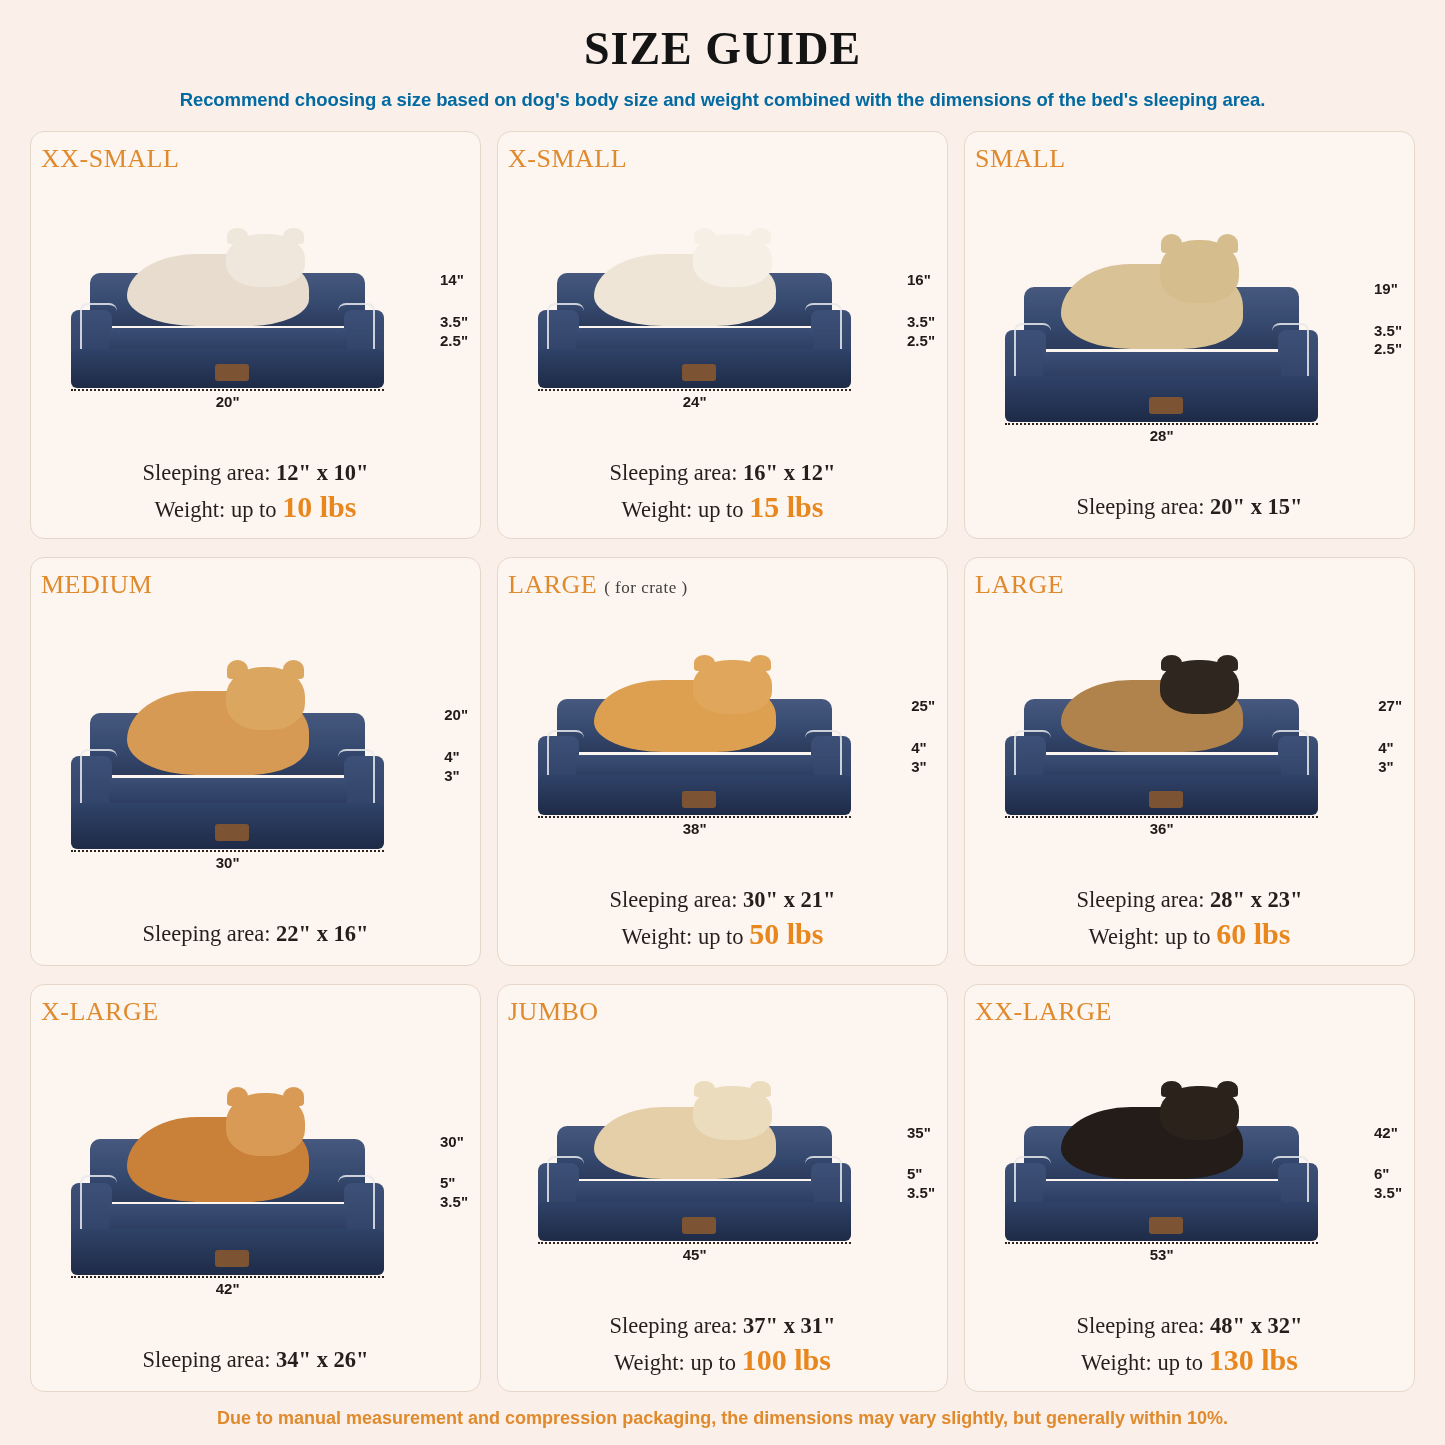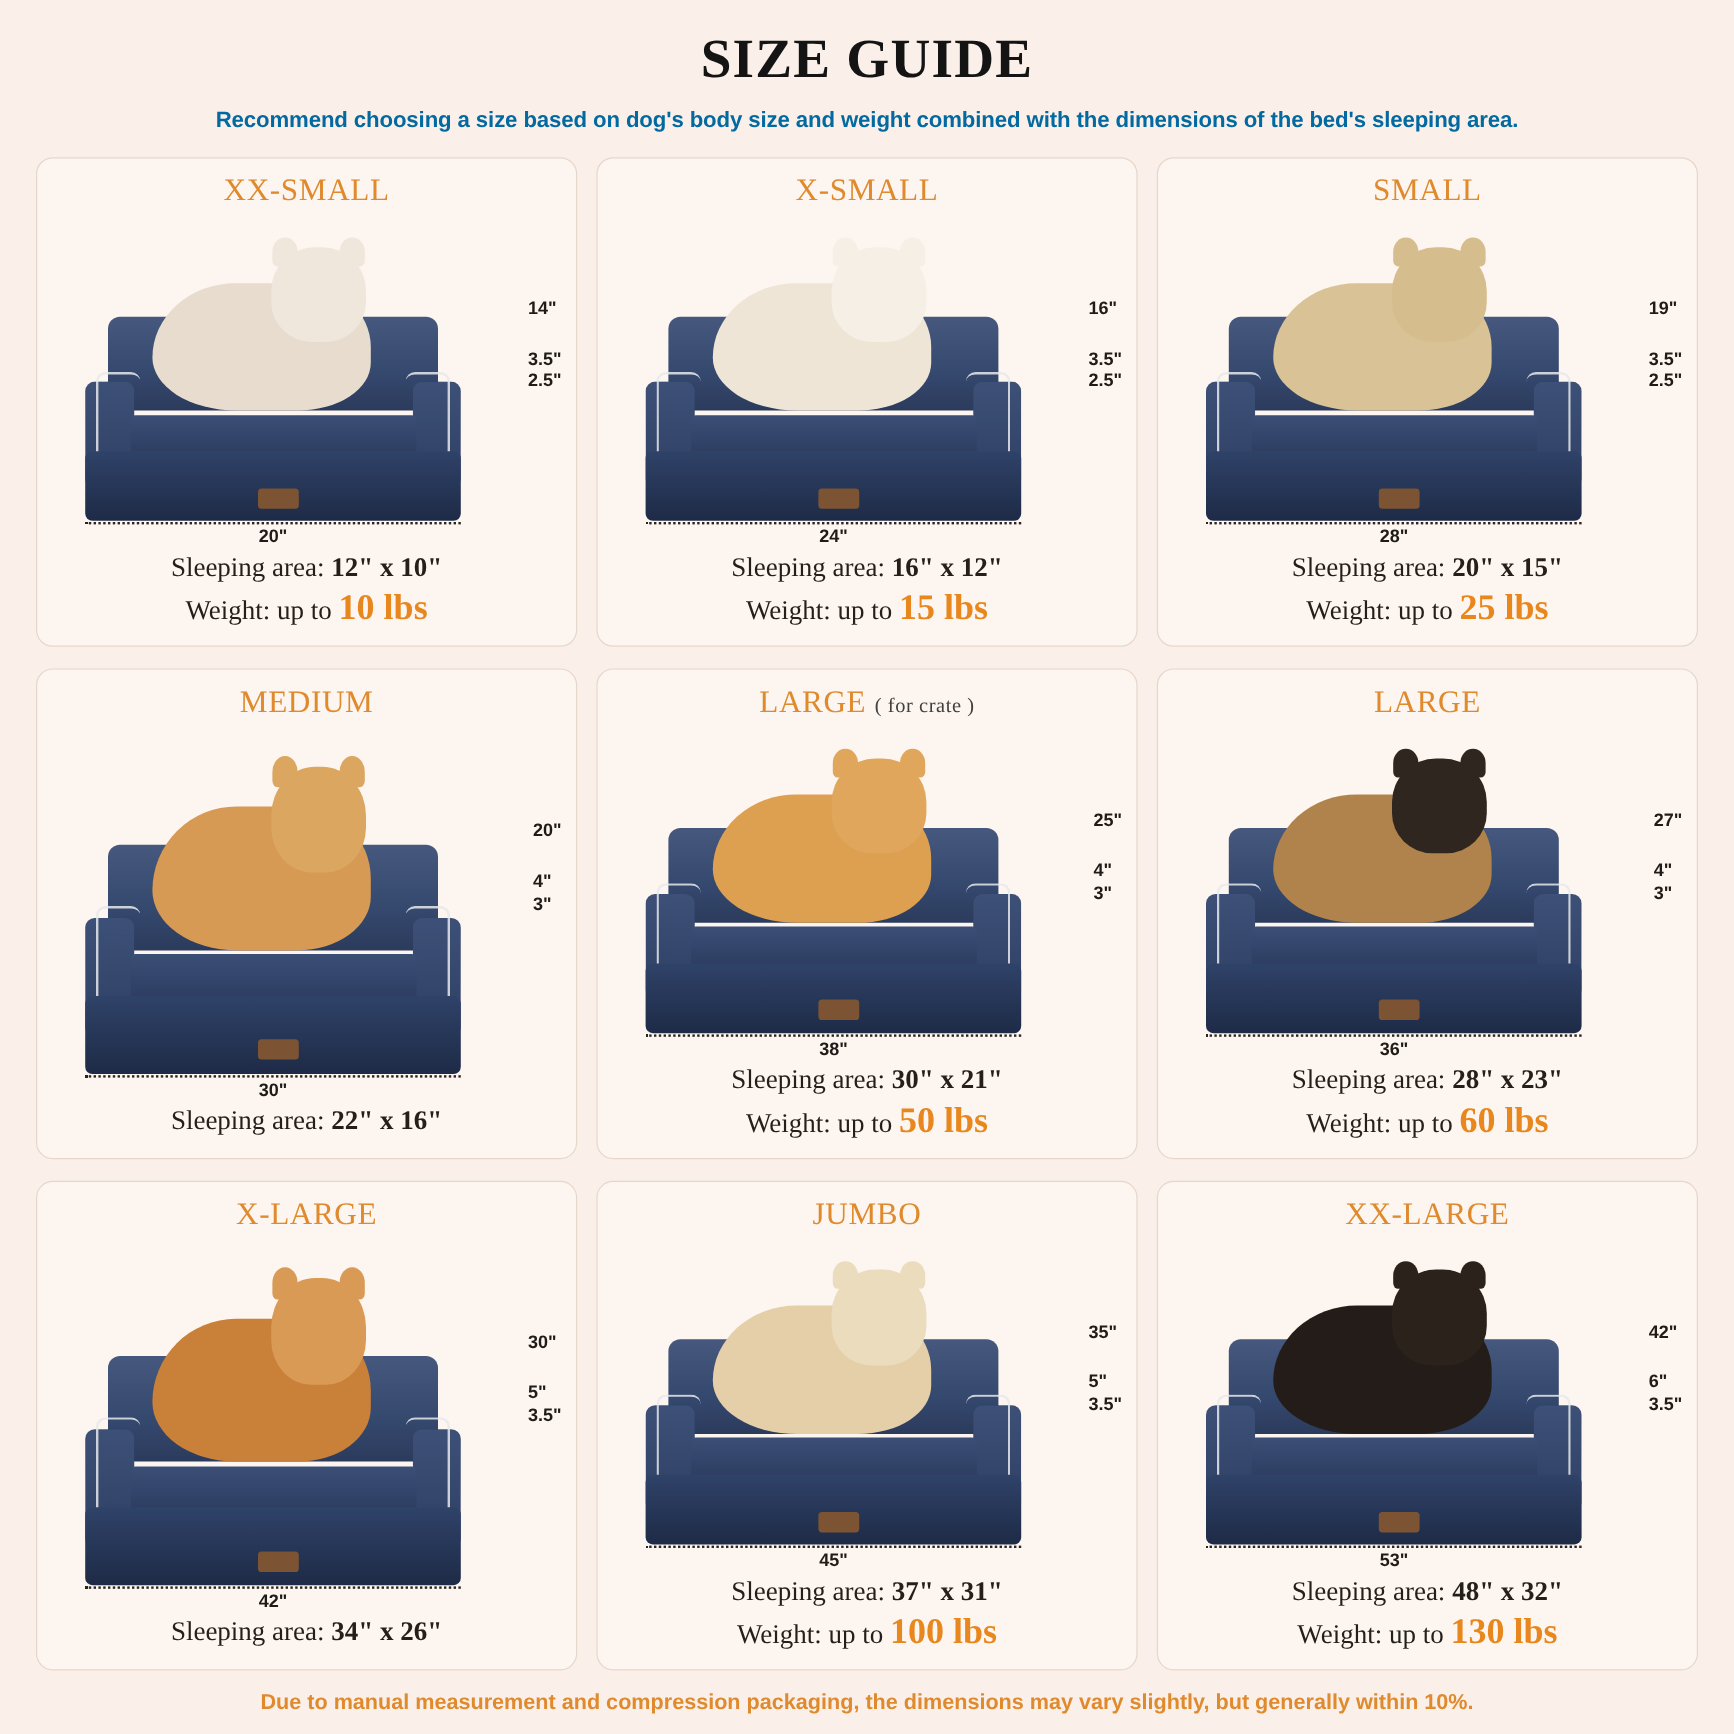--- a/index.html
+++ b/index.html
@@ -46,24 +46,24 @@
     grid-template-rows: repeat(3, 1fr);
     gap: 18px 16px;
   }
   .card {
     border: 1px solid #e6d7cb;
     border-radius: 14px;
     background: #fdf5ef;
     position: relative;
     display: flex;
     flex-direction: column;
-    align-items: center;
     padding: 8px 10px 10px 10px;
     box-sizing: border-box;
     overflow: hidden;
+    gap: 46px;
   }
   .card-title {
     font-family: "Liberation Serif", serif;
     font-size: 26px;
     color: #e08a2e;
     letter-spacing: 0.5px;
     margin-top: 4px;
     white-space: nowrap;
   }
   .card-title .note {
@@ -339,23 +339,20 @@
         <span class="d1">19"</span>
         <span class="d2">3.5"</span>
         <span class="d3">2.5"</span>
       </div>
       <div class="dim-bottom">28"</div>
     </div>
     <div class="specs">
       <div class="sleep">
         <span>Sleeping area: </span><b>20" x 15"</b>
       </div>
-      <div class="weight">
-        <span>Weight:  up to </span><span class="lbs">25 lbs</span>
-      </div>
     </div>
   </div>
       <div class="card">
     <div class="card-title">
       <span>MEDIUM</span>
       <span class="note"></span>
     </div>
     <div class="figure">
       <div class="bed">
         <div class="backrest"></div>

